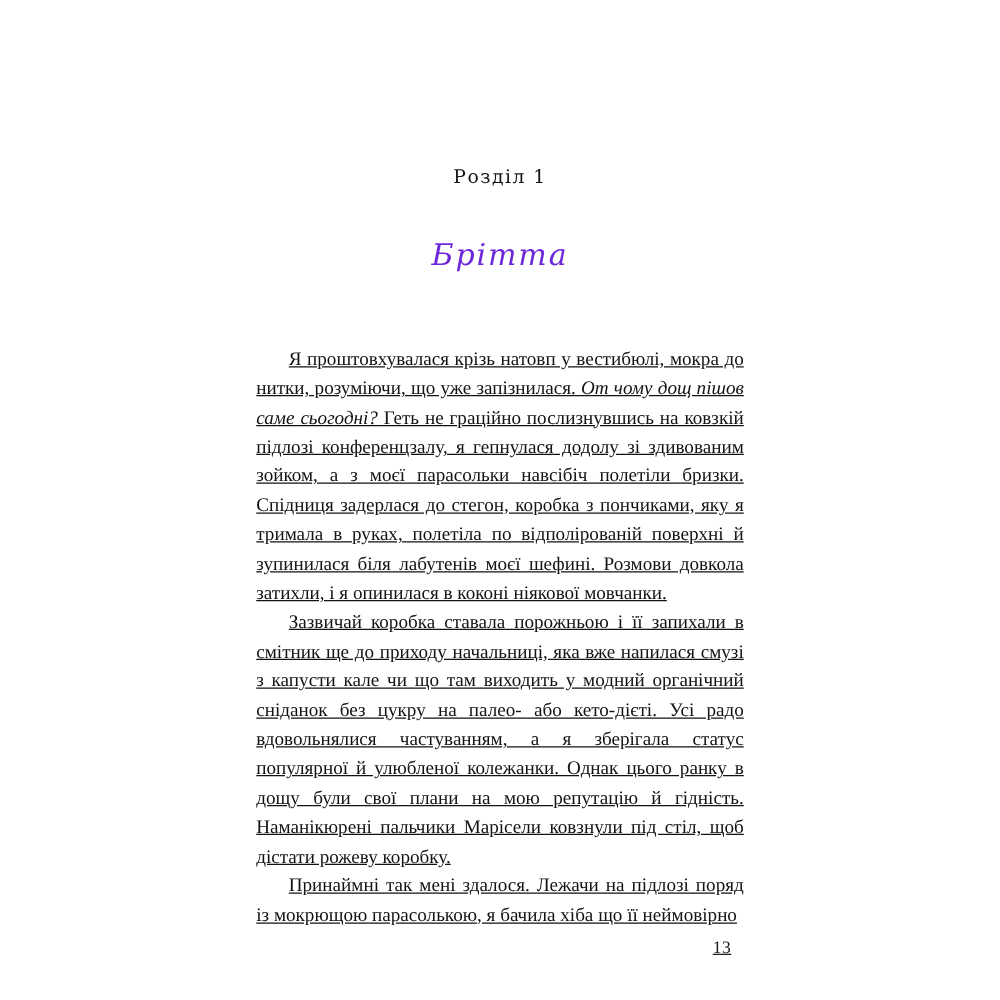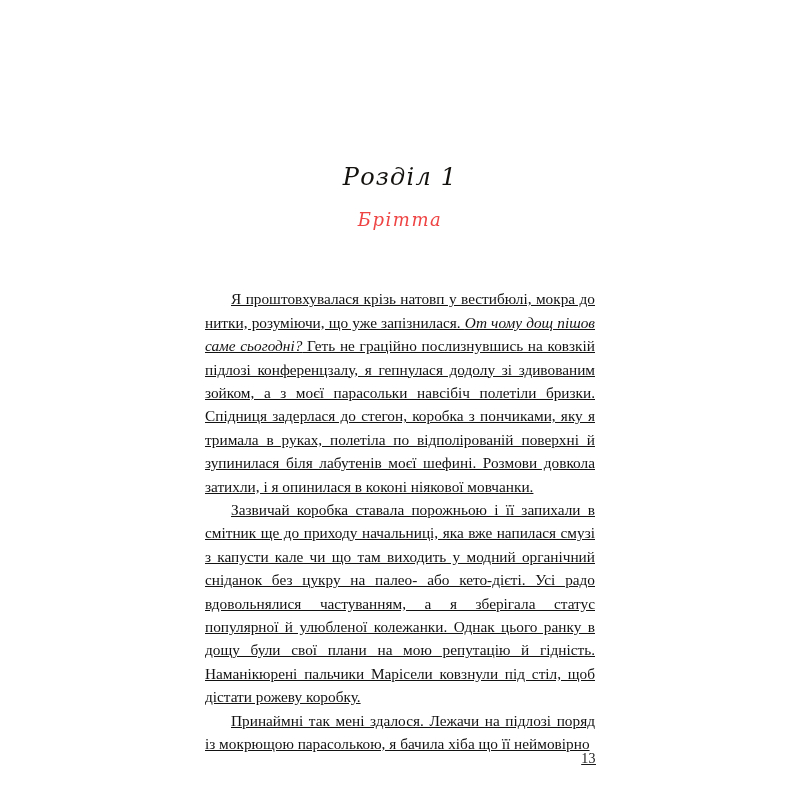--- a/index.html
+++ b/index.html
@@ -20,34 +20,32 @@
     height: 800px;
     box-sizing: border-box;
     padding: 0 205px 0 205px;
   }
   .chapter-block {
     padding-top: 132px;
     text-align: center;
   }
   .chapter-label {
     font-family: "DejaVu Serif", serif;
-    font-style: italic;
-    font-size: 24px;
+    font-size: 15px;
     letter-spacing: 1.2px;
     color: #14120f;
     line-height: 1.2;
-    margin-top: 31px;
   }
   .chapter-title {
     font-family: "DejaVu Serif", serif;
     font-style: italic;
-    font-size: 18px;
+    font-size: 24px;
     letter-spacing: 1.5px;
-    color: #ef4444;
-    margin-top: 17px;
+    color: #6d28d9;
+    margin-top: 40px;
     line-height: 1.2;
   }
   .body-text {
     margin-top: 57px;
     font-size: 15.3px;
     line-height: 23.4px;
     text-align: justify;
     text-justify: inter-word;
     color: #121212;
     hyphens: manual;
@@ -55,21 +53,21 @@
   .body-text p {
     margin: 0;
     text-indent: 26px;
     text-decoration: underline;
   }
   .body-text i {
     font-style: italic;
   }
   .page-number {
     position: absolute;
-    right: 204px;
+    right: 215px;
     bottom: 33px;
     font-size: 14px;
     color: #1a1a1a;
     letter-spacing: 0.4px;
     text-decoration: underline;
   }
 </style>
 </head>
 <body>
 

